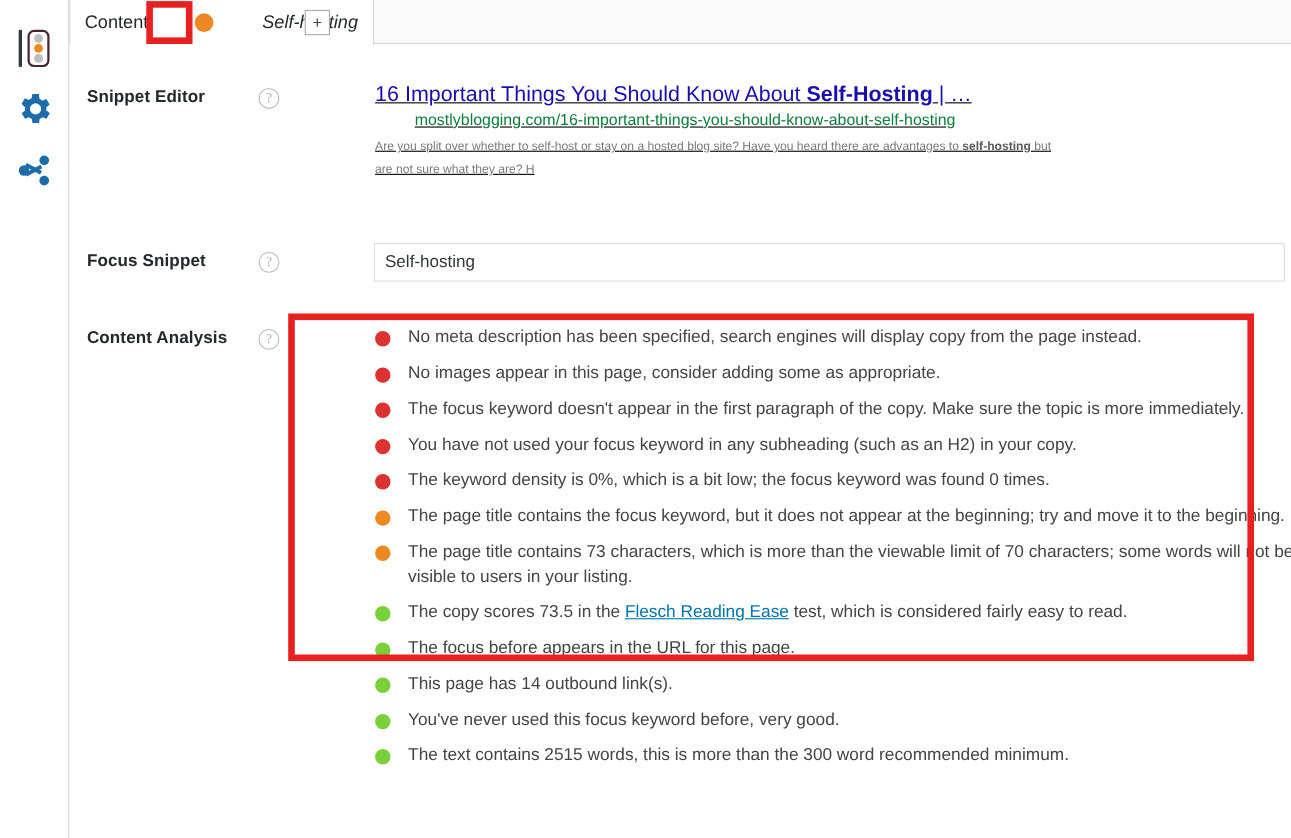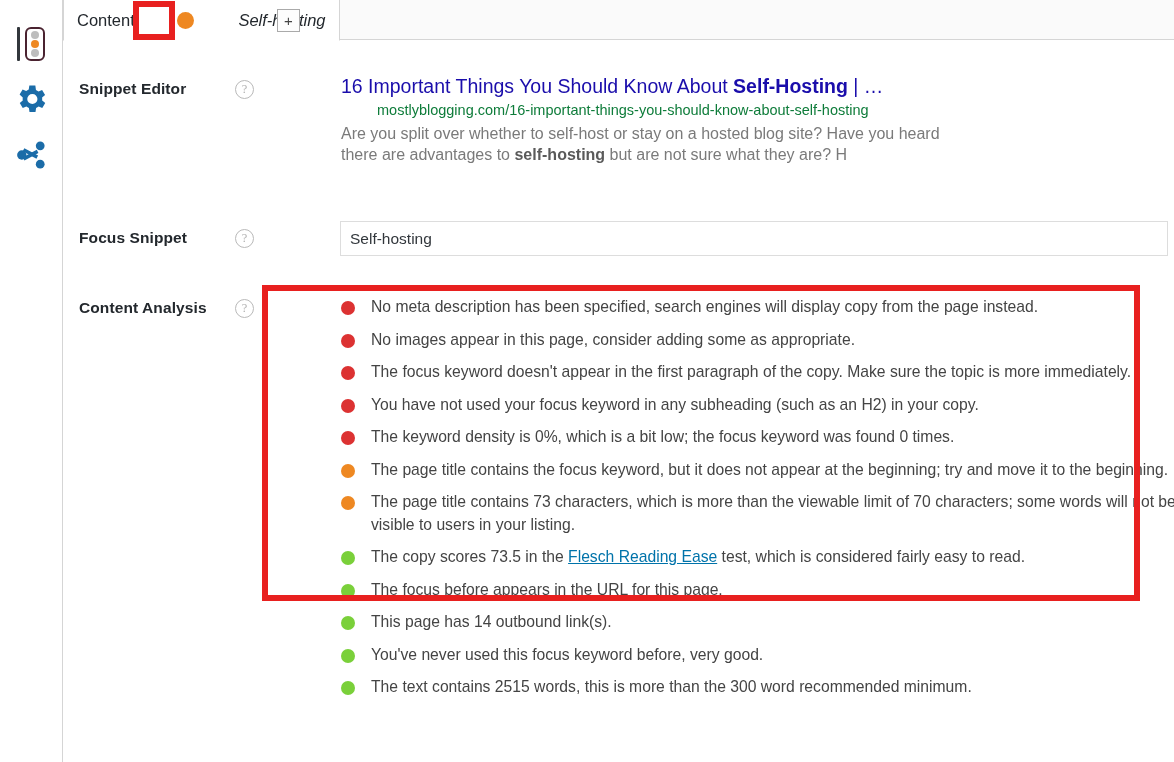--- a/index.html
+++ b/index.html
@@ -115,39 +115,39 @@
     border-radius: 50%;
     color: #b0b0b0;
     font-size: 12.5px;
     line-height: 16px;
     text-align: center;
     font-family: "Liberation Serif", serif;
     background: #ffffff;
   }
 
   
-  .snippet { position: absolute; left: 278px; top: 74px; width: 640px; }
+  .snippet { position: absolute; left: 278px; top: 74px; width: 640px; text-decoration: underline; }
   .snip-title {
     font-size: 19.5px;
     color: #1a0dab;
     line-height: 25px;
     white-space: nowrap;
   }
   .snip-title b { font-weight: bold; }
   .snip-title .sep { color: #1a0dab; }
   .snip-url {
     font-size: 14.5px;
     color: #0e7c3a;
     line-height: 21px;
     margin-top: 1px;
     white-space: nowrap;
     margin-left: 36px;
   }
   .snip-desc {
-    font-size: 16px;
+    font-size: 11px;
     color: #7a7a7a;
     line-height: 21px;
     margin-top: 2px;
     width: 625px;
   }
   .snip-desc b { color: #5a5a5a; font-weight: bold; }
 
   
   .kw-input {
     position: absolute;

